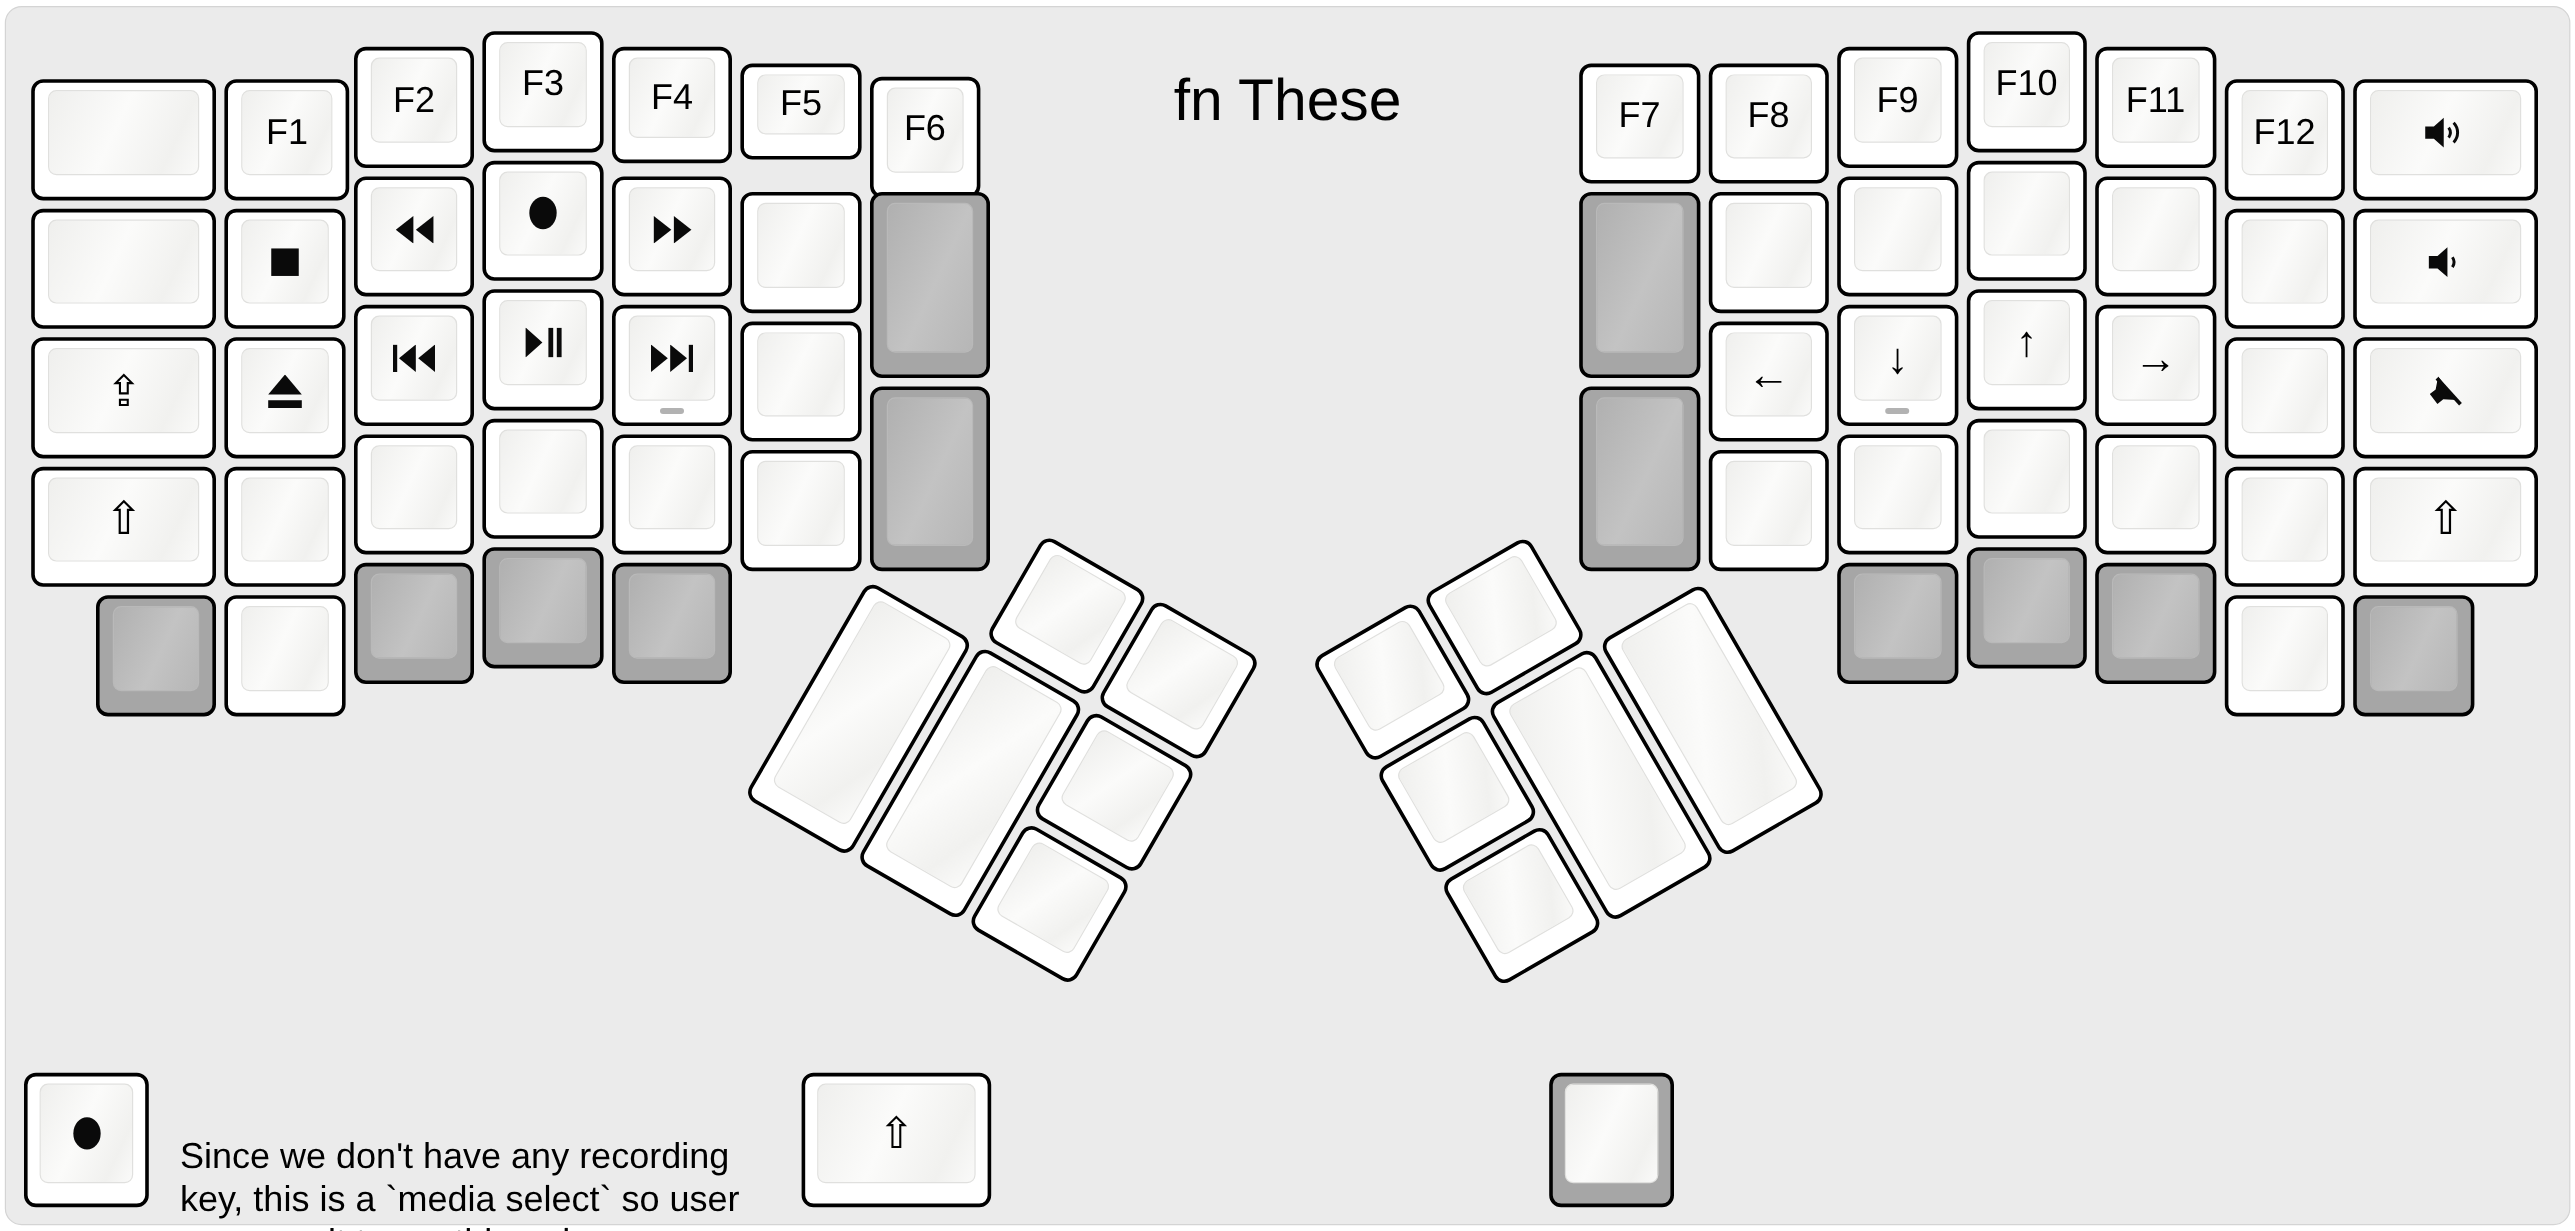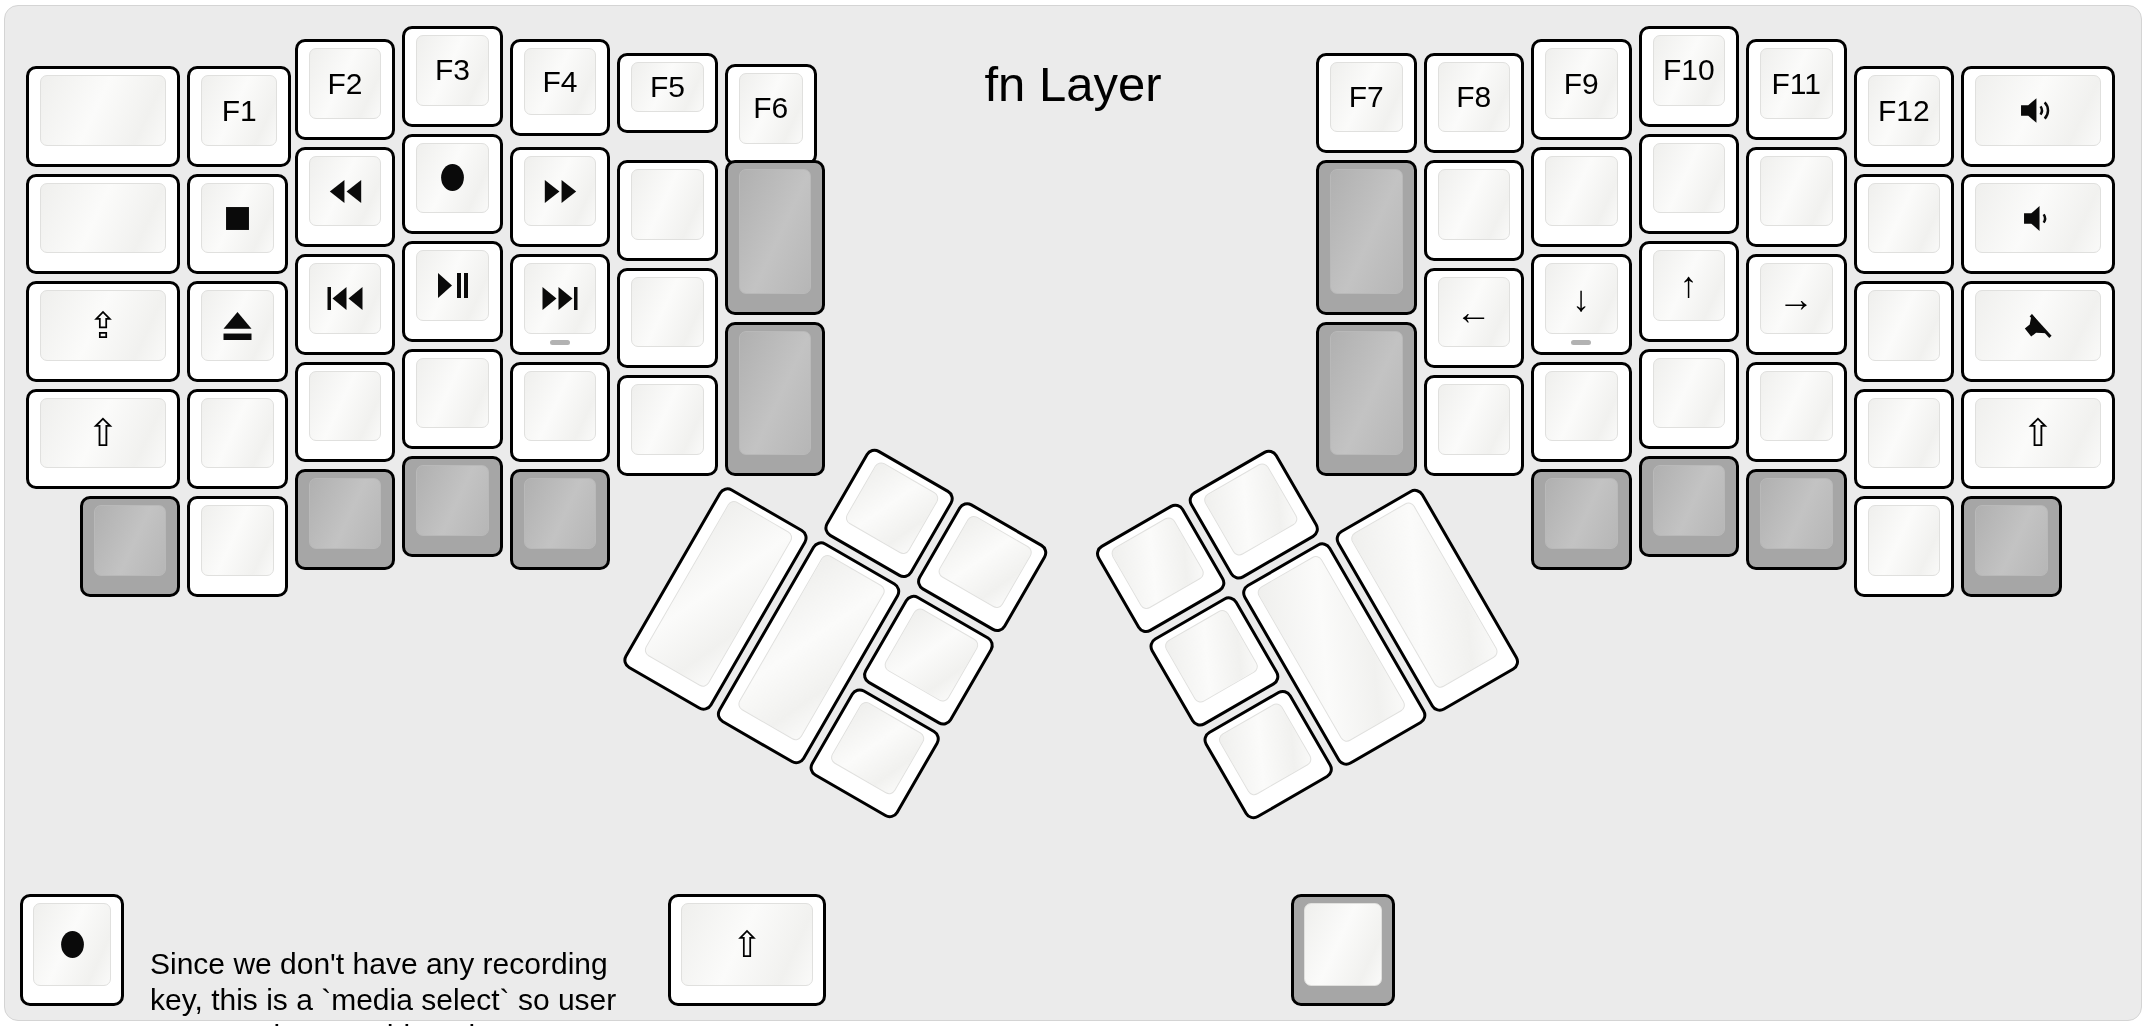--- a/index.html
+++ b/index.html
@@ -95,21 +95,21 @@
           <polygon points="4,10 10,10 18,3 18,27 10,20 4,20"></polygon>
         </g>
         <line x1="9" y1="5" x2="28" y2="26" stroke="#0a0a0a" stroke-width="3"></line>
       </symbol>
   </defs>
 </svg>
 
 <div id="canvas">
   <div class="card"></div>
 
-  <div class="title">fn Layer</div>
+  <div class="title">fn These</div>
 
   <div id="keyboard">
       <div class="cluster" style="left: 722.75px; top: 480.875px; transform-origin: 0px 0px; transform: rotate(30deg);">
         <div class="key" style="left: 109.5px; top: -105.5px; width: 100.5px; height: 100.5px;">
           <div class="keytop"></div>
         </div>
         <div class="key" style="left: 217px; top: -105.5px; width: 100.5px; height: 100.5px;">
           <div class="keytop"></div>
         </div>
         <div class="key" style="left: 2px; top: 2px; width: 100.5px; height: 208px;">

